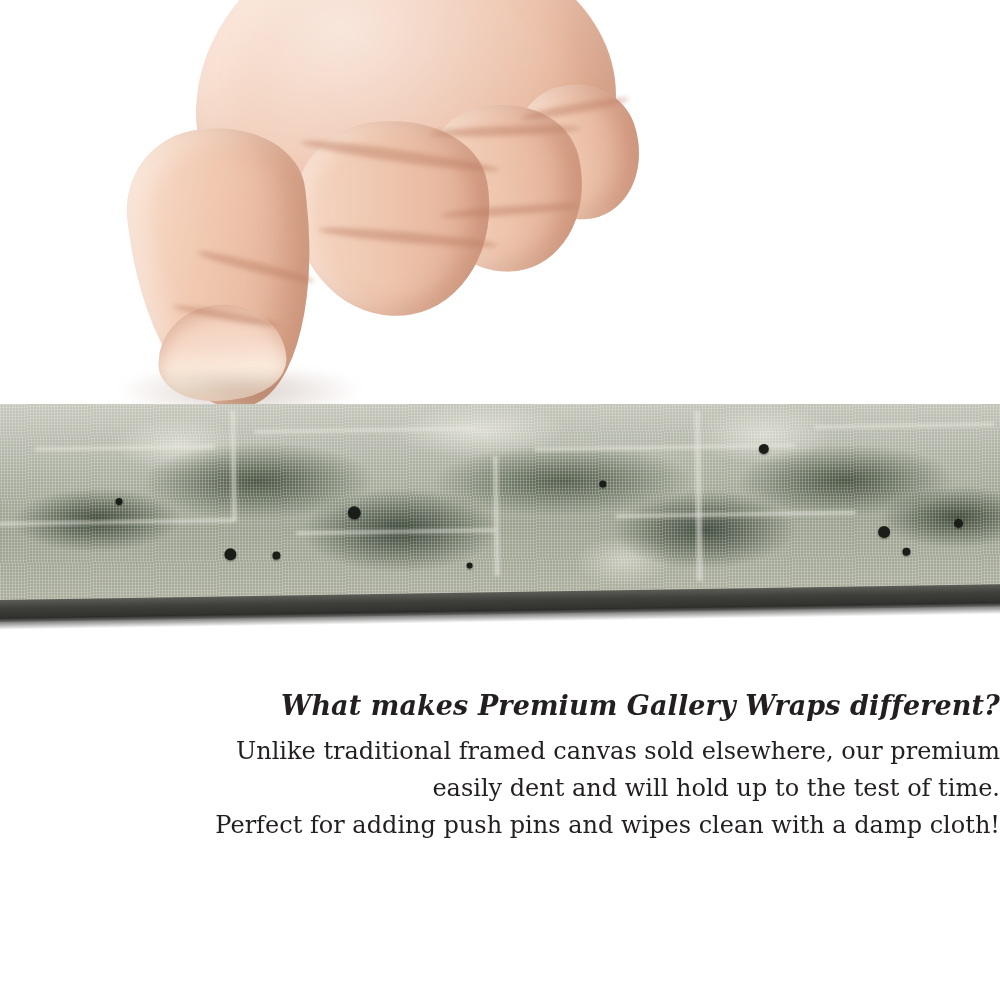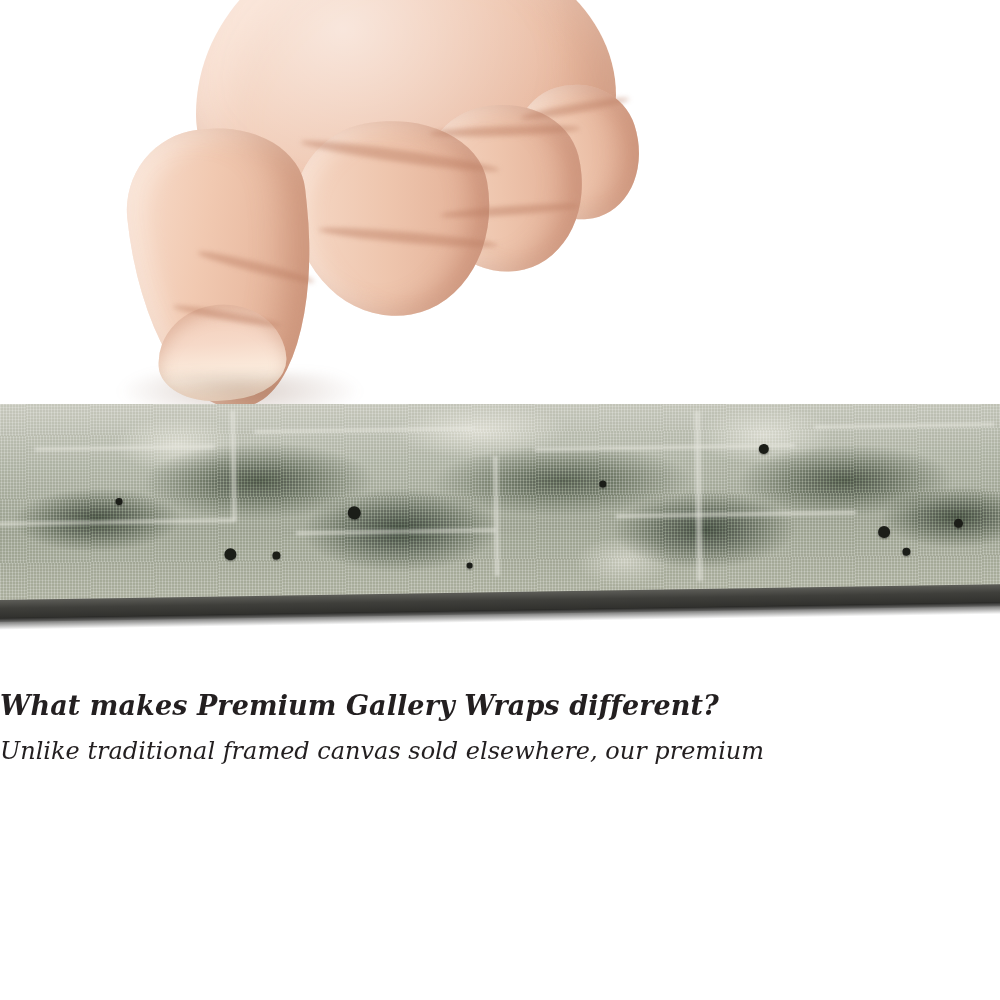--- a/index.html
+++ b/index.html
@@ -209,34 +209,33 @@
     background: linear-gradient(180deg, #262624 0%, #ffffff 85%);
     opacity: 0.9;
   }
 
   
   .caption {
     position: absolute;
     left: 0;
     top: 690px;
     width: 1000px;
-    text-align: left;
+    text-align: right;
     font-family: "DejaVu Serif", serif;
     color: #231f20;
   }
   .caption-title {
     font-size: 27px;
     font-style: italic;
     font-weight: 700;
     letter-spacing: 0.1px;
     margin-bottom: 12px;
   }
   .caption-line {
     font-size: 24px;
-    font-style: italic;
     line-height: 37px;
   }
 </style>
 </head>
 <body>
 
 <div class="scene">
 
   <div class="hand-area">
     <div class="knuckles"></div>
@@ -282,15 +281,17 @@
       <div class="speck" style="left:604px; top:86px;  width:7px;  height:7px;"></div>
       <div class="speck" style="left:470px; top:166px; width:6px;  height:6px;"></div>
     </div>
     <div class="canvas-depth"></div>
     <div class="canvas-underside"></div>
   </div>
 
   <div class="caption">
     <div class="caption-title">What makes Premium Gallery Wraps different?</div>
     <div class="caption-line">Unlike traditional framed canvas sold elsewhere, our premium</div>
+    <div class="caption-line">easily dent and will hold up to the test of time.</div>
+    <div class="caption-line">Perfect for adding push pins and wipes clean with a damp cloth!</div>
   </div>
 
 </div>
 
 </body></html>

